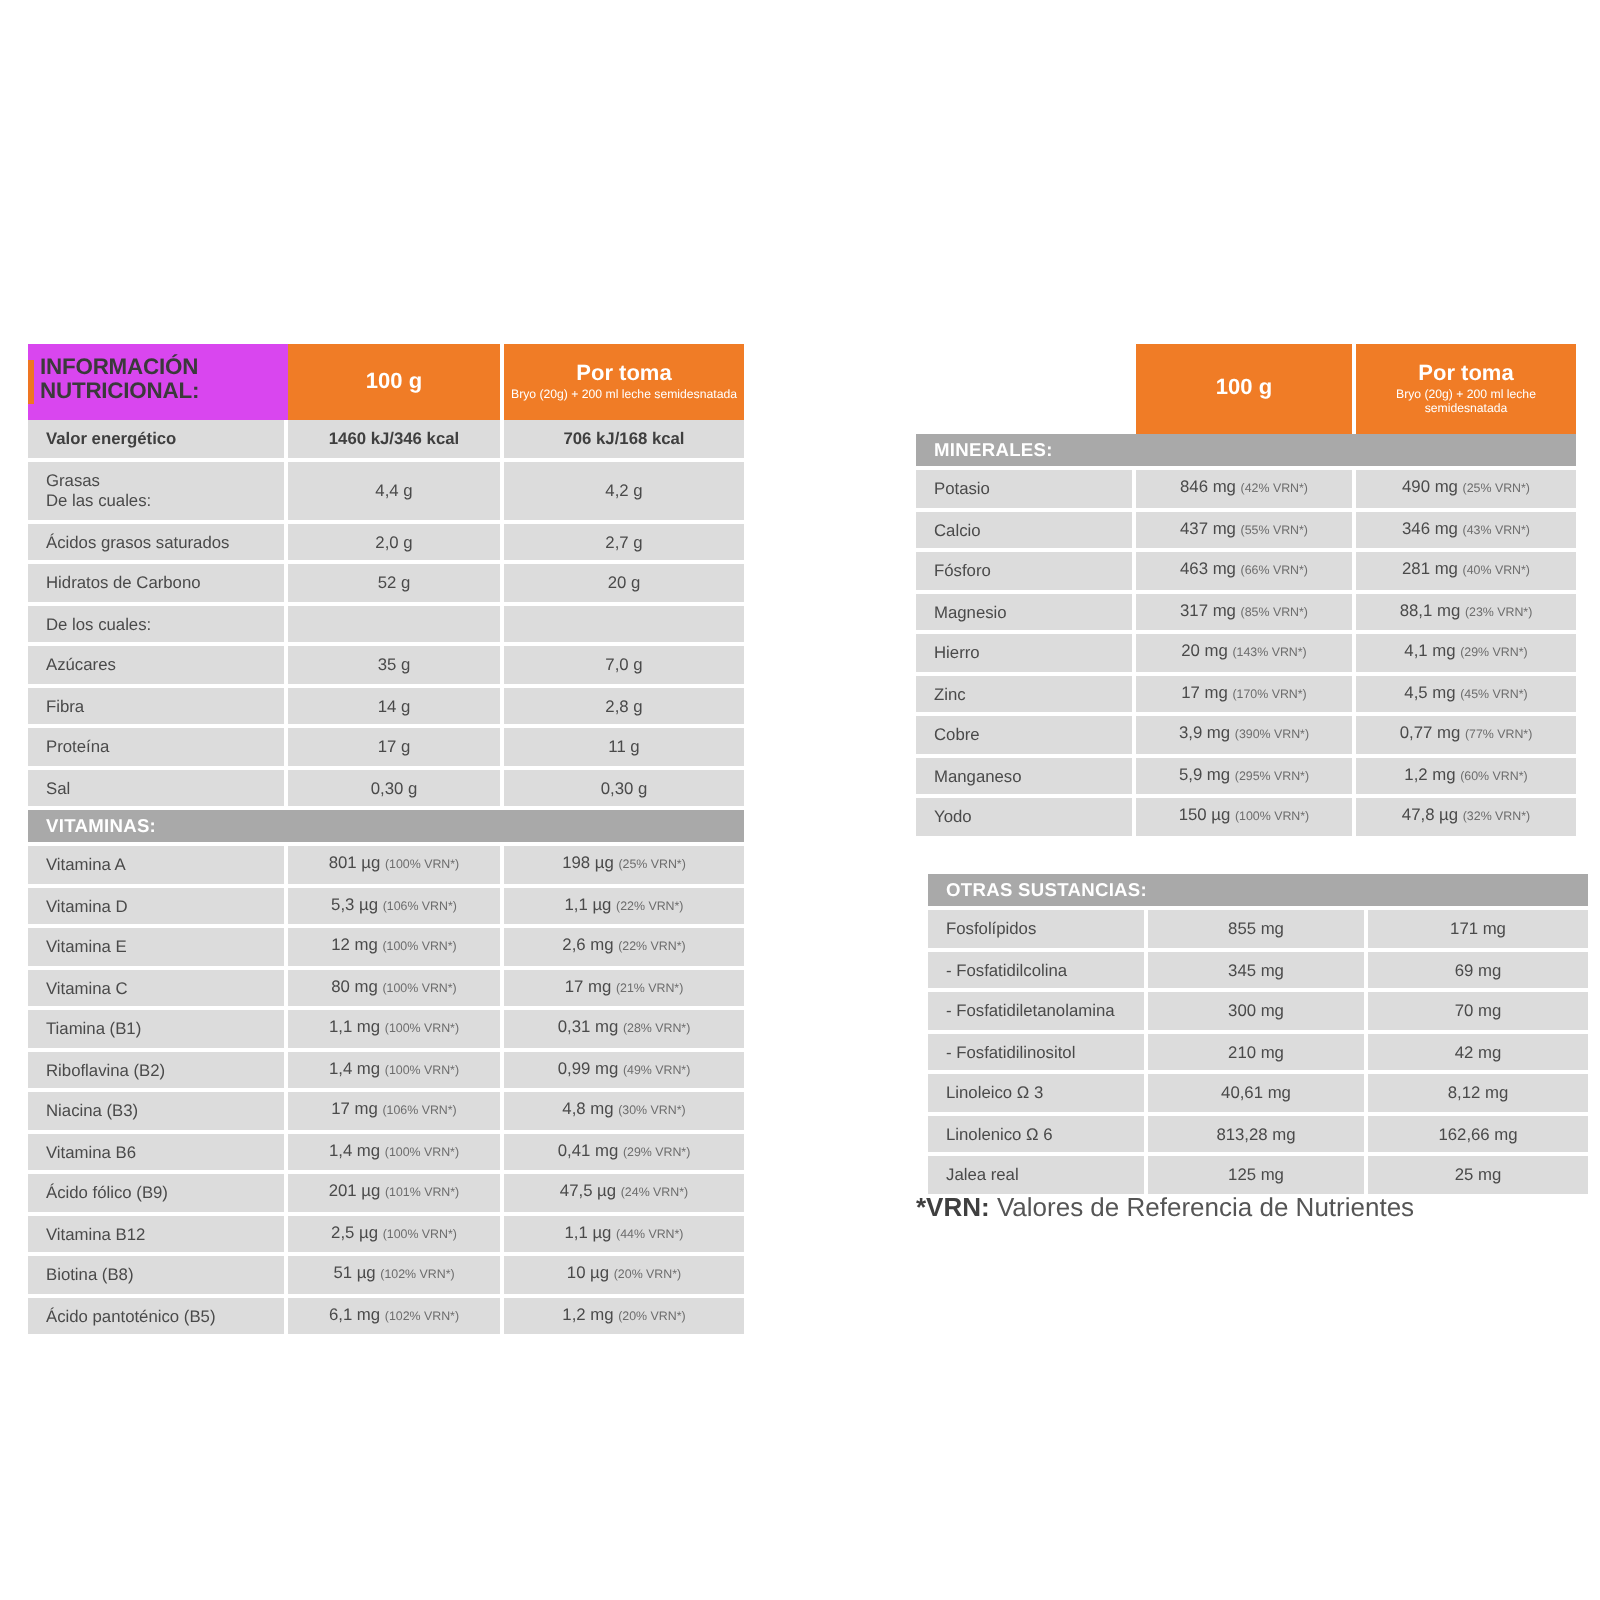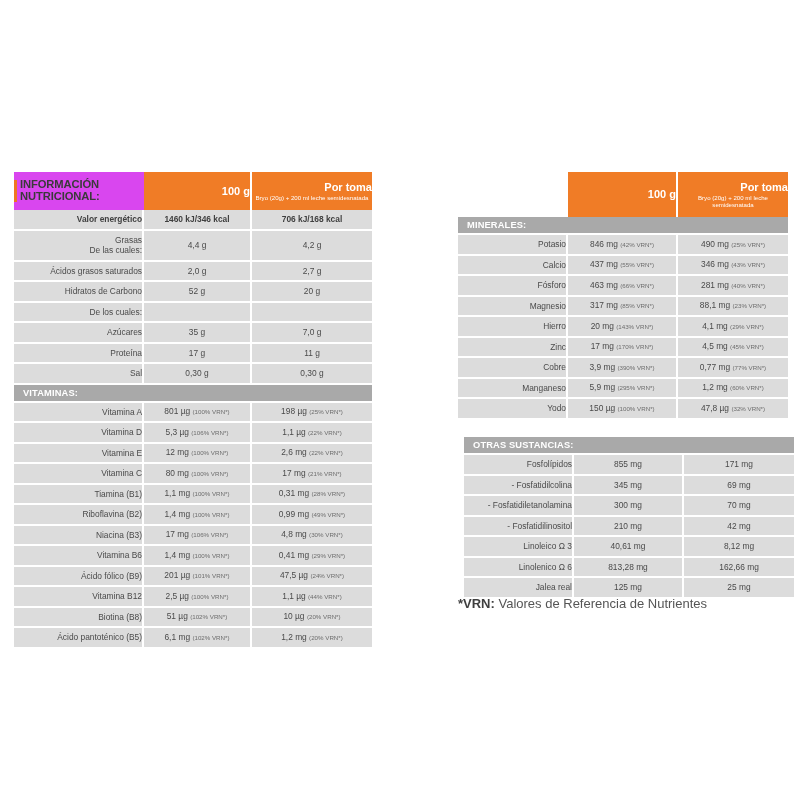--- a/index.html
+++ b/index.html
@@ -63,21 +63,20 @@
     color: #ffffff;
     text-align: center;
     border-right: 2px solid #ffffff;
   }
   .orange:last-child { border-right: none; }
   .orange .big {
     display: block;
     font-size: 11px;
     font-weight: bold;
     line-height: 13px;
-    text-align: right;
   }
   .orange .sub {
     display: block;
     font-size: 6.1px;
     font-weight: normal;
     line-height: 7.4px;
     padding: 0 3px;
   }
 
   
@@ -96,21 +95,21 @@
   .row td {
     background: #dcdcdc;
     border-bottom: 2px solid #ffffff;
     border-right: 2px solid #ffffff;
     color: #4a4a4a;
   }
   .row td:last-child { border-right: none; }
   .row .lbl {
     font-size: 8.4px;
     padding: 4px 0 4px 9px;
-    text-align: right;
+    text-align: left;
     line-height: 10.5px;
     white-space: pre-line;
   }
   .row .val {
     font-size: 8.4px;
     text-align: center;
     line-height: 10.5px;
   }
   .row.bold .lbl, .row.bold .val { font-weight: bold; color: #3f3f3f; }
   .row .vrn {
@@ -181,20 +180,25 @@
           <td class="lbl">De los cuales:</td>
           <td class="val"></td>
           <td class="val"></td>
         </tr>
         <tr class="row">
           <td class="lbl">Azúcares</td>
           <td class="val"><span>35 g</span></td>
           <td class="val"><span>7,0 g</span></td>
         </tr>
         <tr class="row">
+          <td class="lbl">Fibra</td>
+          <td class="val"><span>14 g</span></td>
+          <td class="val"><span>2,8 g</span></td>
+        </tr>
+        <tr class="row">
           <td class="lbl">Proteína</td>
           <td class="val"><span>17 g</span></td>
           <td class="val"><span>11 g</span></td>
         </tr>
         <tr class="row">
           <td class="lbl">Sal</td>
           <td class="val"><span>0,30 g</span></td>
           <td class="val"><span>0,30 g</span></td>
         </tr>
       </tbody>

